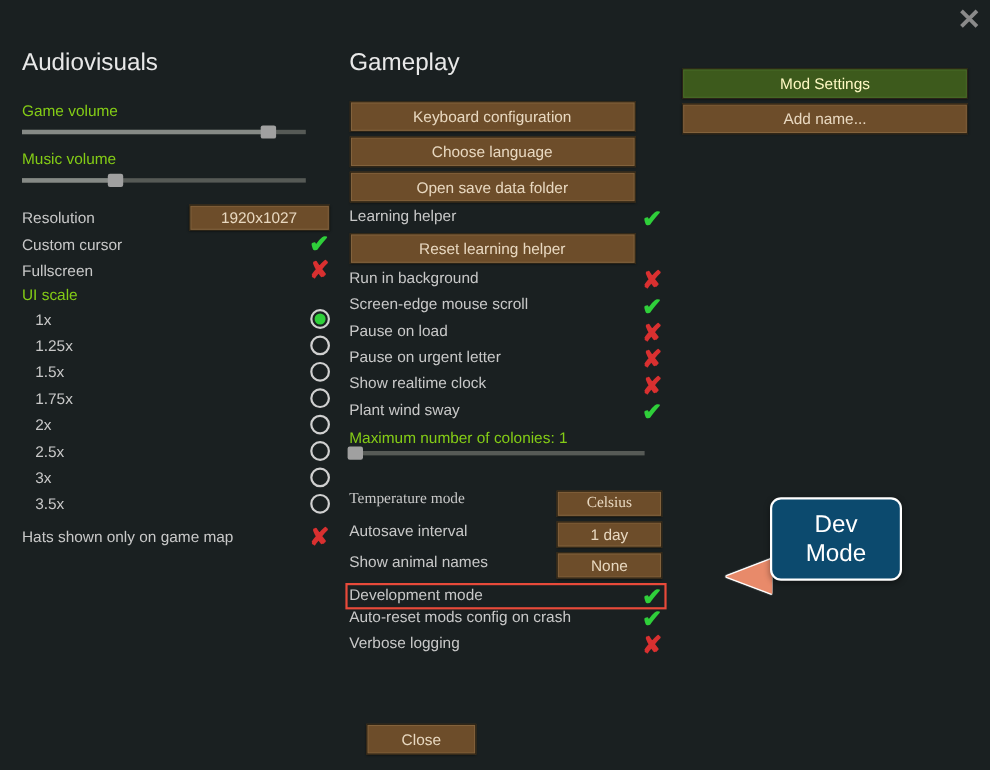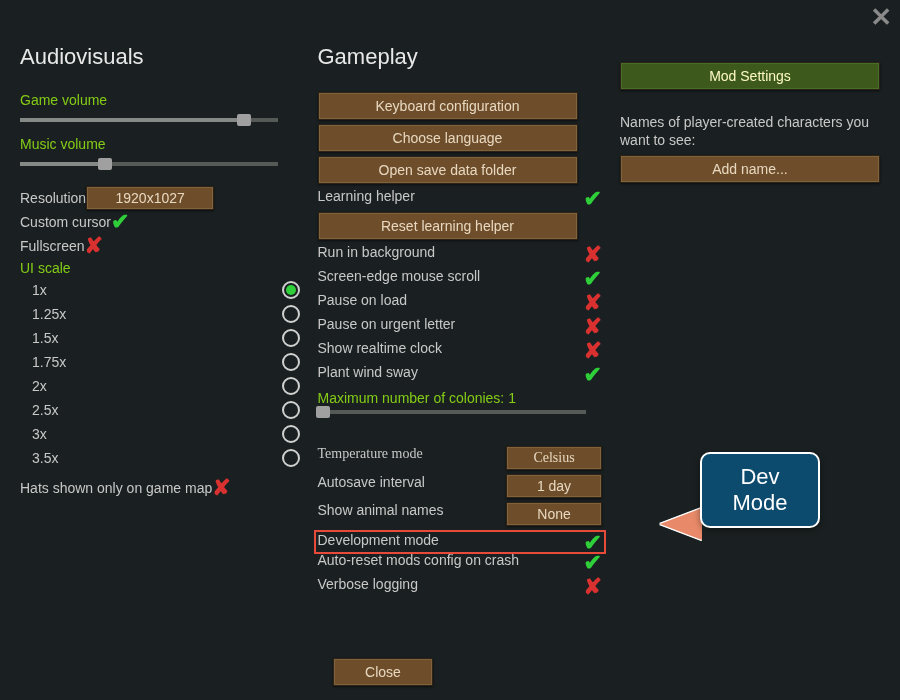--- a/index.html
+++ b/index.html
@@ -64,21 +64,21 @@
     width: 14px;
     height: 12px;
     background: #a0a0a0;
     border-radius: 2px;
     top: -4px;
     transform: translateX(-50%);
   }
   .row {
     display: flex;
     align-items: center;
-    justify-content: flex-start;
+    justify-content: space-between;
     height: 24px;
     font-size: 14px;
     color: #c8c8c8;
   }
   .btn {
     background: #6d4d2a;
     border: 1px solid #2a2316;
     box-shadow: inset 0 0 0 1px rgba(255,220,170,0.15), 0 1px 2px rgba(0,0,0,0.6);
     color: #e8d8c0;
     font-size: 14px;
@@ -347,21 +347,20 @@
     </div>
     <div class="gp-row">
       <span>Verbose logging</span>
       <span class="cross">✘</span>
     </div>
   </div>
 
   <div class="col col-mod">
     <div style="height:44px"></div>
     <span class="btn btn-full btn-green">Mod Settings</span>
-    <div class="mod-text">Names of player-created characters you want to see:</div>
     <span class="btn btn-full">Add name...</span>
   </div>
 
 </div>
 
 <div class="callout-tail"></div>
 <div class="callout">
   <div>
     <span>Dev</span><br>
     <span>Mode</span>

